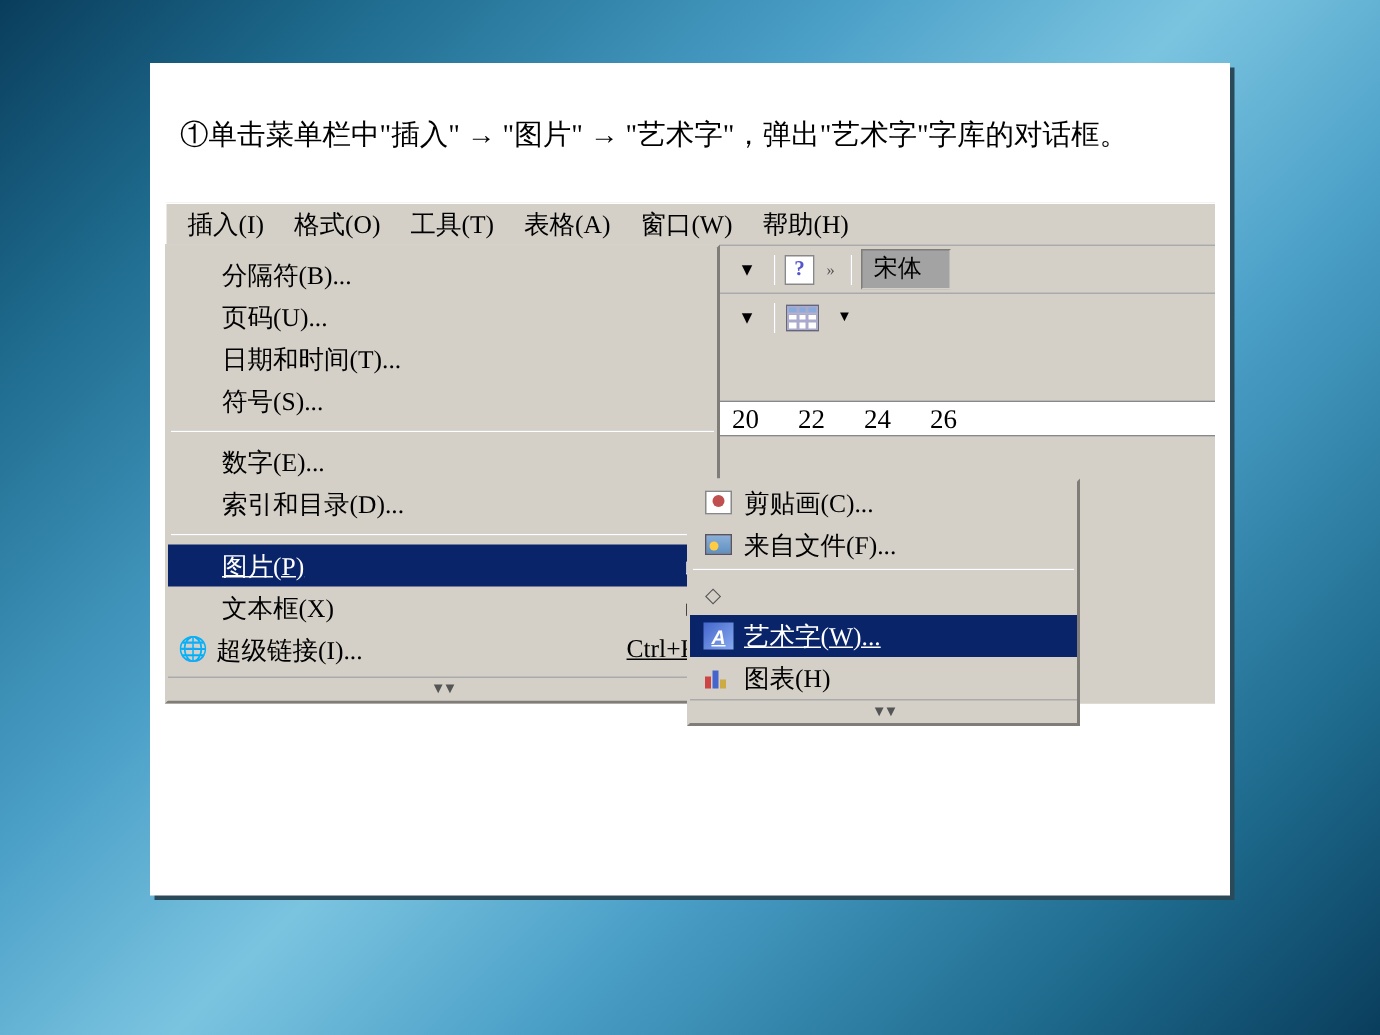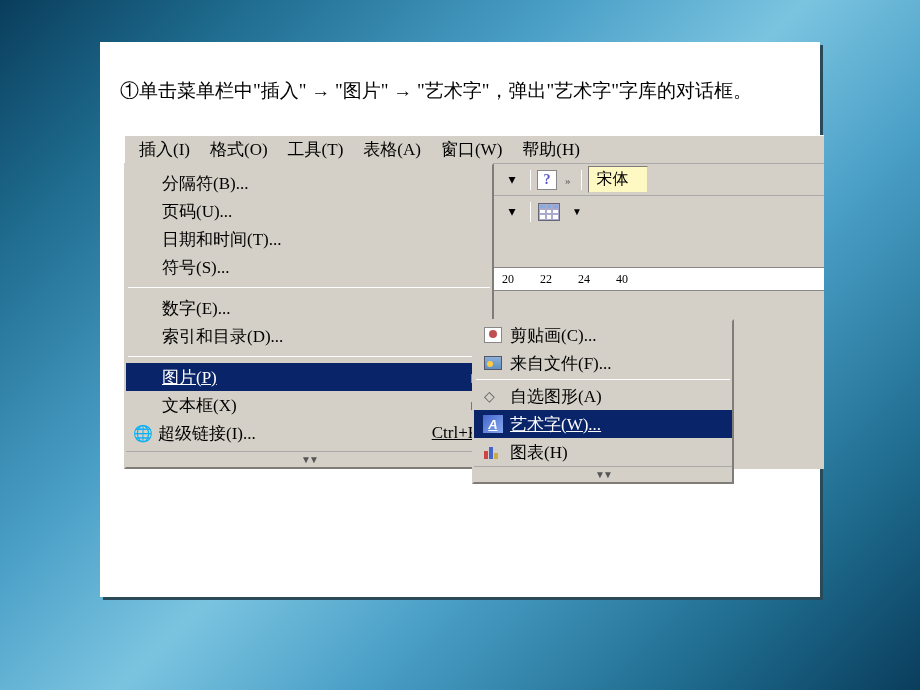--- a/index.html
+++ b/index.html
@@ -28,21 +28,21 @@
     .shadow-frame {
       position: absolute;
       top: 45px;
       left: 103px;
       width: 720px;
       height: 555px;
       background: #2a4a5a;
       z-index: -1;
     }
     .app-screenshot {
-      margin: 0 24px;
+      margin: 0 10px;
       width: 700px;
       position: relative;
     }
     .menubar {
       display: flex;
       background: #d4d0c8;
       border-top: 1px solid #fff;
       border-left: 1px solid #fff;
       height: 28px;
       align-items: center;
@@ -139,41 +139,41 @@
       font-size: 14px;
     }
     .tb-sep {
       width: 1px;
       height: 20px;
       background: #888;
       border-right: 1px solid #fff;
       margin: 0 2px;
     }
     .font-box {
-      background: #fef9c3;
+      background: #a3a3a3;
       border: 1px inset #d4d0c8;
       padding: 2px 8px;
       font-size: 16px;
       min-width: 60px;
     }
     .chevrons {
       font-size: 11px;
       color: #555;
       padding: 0 4px;
     }
     .ruler-area {
       margin-top: 40px;
       background: #fff;
       border-top: 1px solid #888;
       border-bottom: 1px solid #888;
       height: 24px;
       display: flex;
       align-items: center;
       padding-left: 8px;
-      font-size: 12px;
+      font-size: 18px;
       gap: 26px;
       color: #000;
     }
     .submenu {
       position: absolute;
       left: 348px;
       top: 184px;
       background: #d4d0c8;
       border: 2px outset #d4d0c8;
       width: 262px;
@@ -362,21 +362,21 @@
                 <div></div>
                 <div></div>
               </span>
           </span>
           <span class="tb-icon" style="font-size:10px">▼</span>
         </div>
         <div class="ruler-area">
           <span>20</span>
           <span>22</span>
           <span>24</span>
-          <span>40</span>
+          <span>26</span>
         </div>
       </div>
     </div>
 
     <div class="submenu">
       <div class="menu-item">
         <span class="menu-icon">
             <span class="clipart-icon"></span>
           </span>
         <span class="menu-label">剪贴画(C)...</span>
@@ -385,21 +385,20 @@
         <span class="menu-icon">
             <span class="file-icon"></span>
           </span>
         <span class="menu-label">来自文件(F)...</span>
       </div>
       <div class="menu-divider"></div>
       <div class="menu-item">
         <span class="menu-icon">
             <span class="shapes-icon"></span>
           </span>
-        <span class="menu-label">自选图形(A)</span>
       </div>
       <div class="menu-item highlighted">
         <span class="menu-icon">
             <span class="wordart-icon">A</span>
           </span>
         <span class="menu-label">艺术字(W)...</span>
       </div>
       <div class="menu-item">
         <span class="menu-icon">
             <span class="chart-icon">

